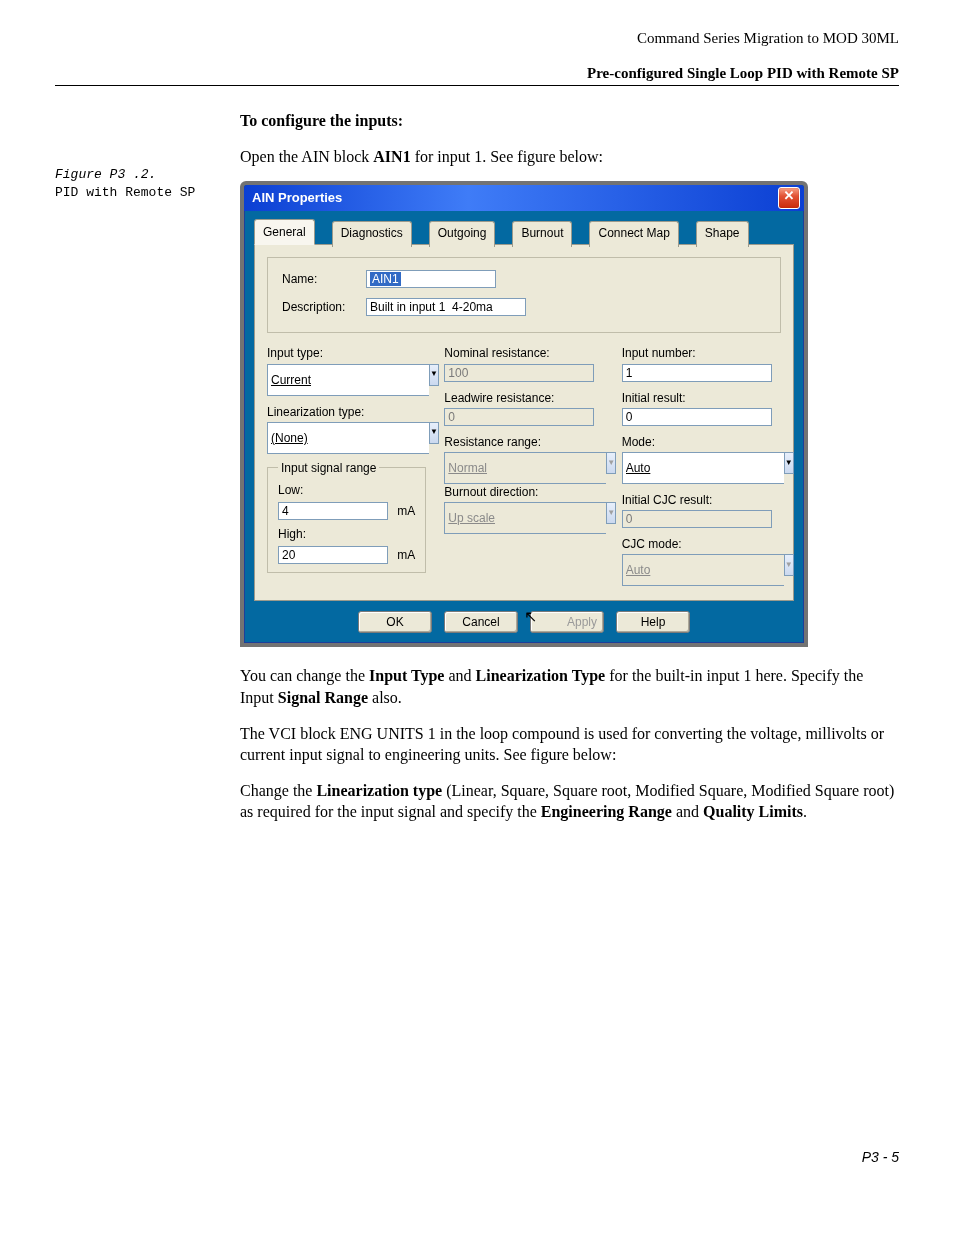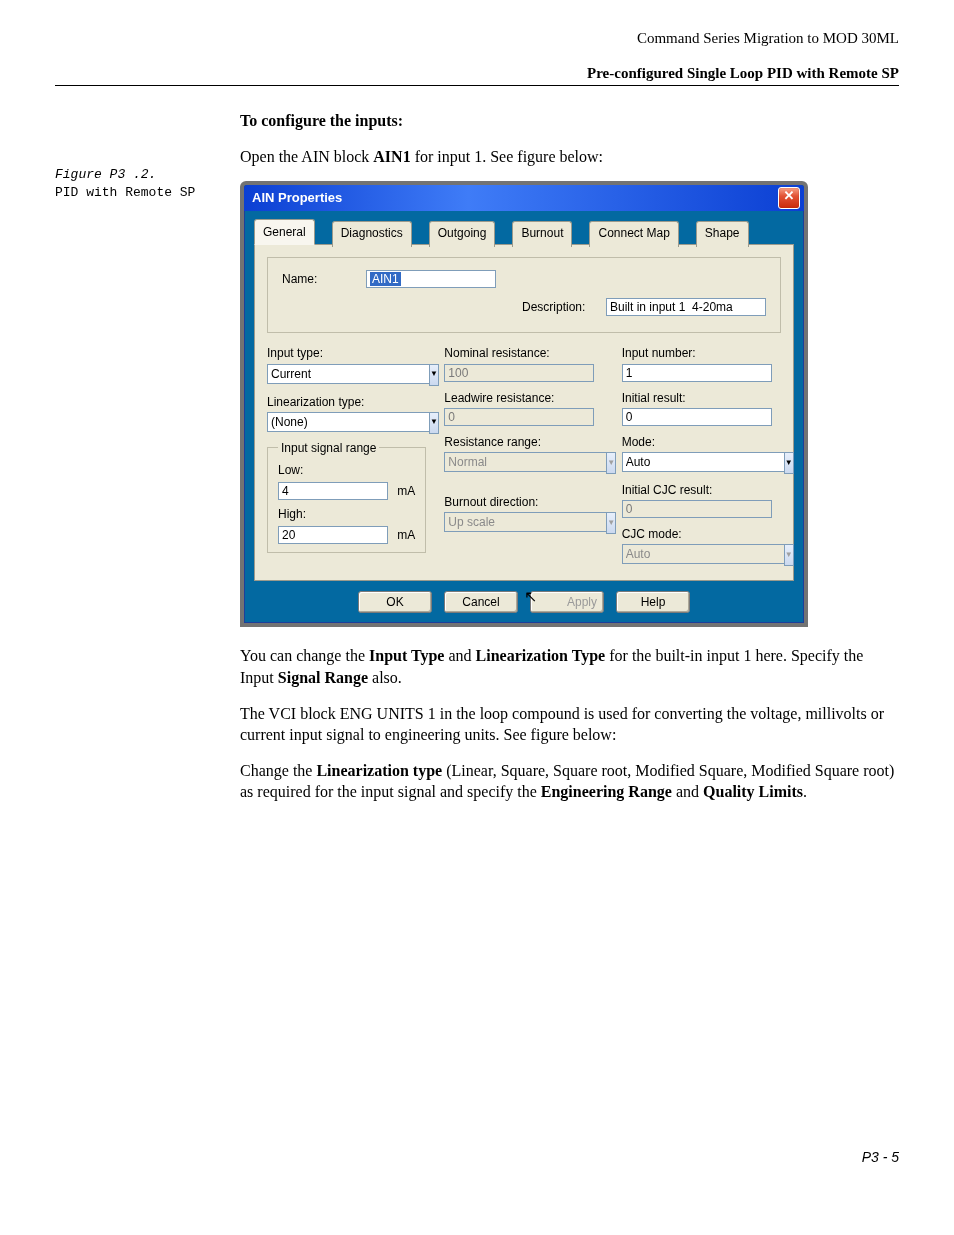--- a/index.html
+++ b/index.html
@@ -155,21 +155,21 @@
   .cols {
     display: flex;
     gap: 18px;
   }
   .col { flex: 1; }
   .grp-label { margin-bottom: 2px; }
   .combo {
     display: flex;
     width: 150px;
   }
-  .combo .txt { flex:1; border-right: none; height:20px;}
+  .combo .txt { flex:1; border-right: none; height:32px;text-decoration:underline;}
   .combo .dd {
     width: 16px; height: 20px;
     border: 1px solid #7f9db9;
     background: linear-gradient(to bottom,#e7effb,#cbd9ef);
     display:flex;align-items:center;justify-content:center;
     font-size:8px;color:#000;
   }
   .combo.disabled .txt { color:#8a8a8a; background:#ece9d8;}
   .combo.disabled .dd { color:#a0a0a0; }
   fieldset.range {
@@ -246,21 +246,21 @@
             <div class="tab">Burnout</div>
             <div class="tab">Connect Map</div>
             <div class="tab">Shape</div>
           </div>
           <div class="tab-panel">
             <div class="row-top">
               <div class="field-line">
                 <span class="lbl">Name:</span>
                 <div class="txt" style="width:130px;"><span class="sel-highlight">AIN1</span></div>
               </div>
-              <div class="field-line" style="margin-bottom:0;justify-content:flex-end;">
+              <div class="field-line" style="margin-bottom:0;">
                 <span class="lbl">Description:</span>
                 <input class="txt" style="width: 160px;" value="Built in input 1  4-20ma">
               </div>
             </div>
 
             <div class="cols">
 
               <div class="col">
                 <div class="grp-label">Input type:</div>
                 <div class="combo">
@@ -290,21 +290,21 @@
               <div class="col">
                 <div class="grp-label">Nominal resistance:</div>
                 <input class="txt" style="width: 150px;" readonly="" value="100">
                 <div class="grp-label" style="margin-top:8px;">Leadwire resistance:</div>
                 <input class="txt" style="width: 150px;" readonly="" value="0">
                 <div class="grp-label" style="margin-top:8px;">Resistance range:</div>
                 <div class="combo disabled">
                   <input class="txt" readonly="" value="Normal" style="">
                   <div class="dd">▼</div>
                 </div>
-                <div class="grp-label" style="margin-top:20px;">Burnout direction:</div>
+                <div class="grp-label" style="margin-top:0;">Burnout direction:</div>
                 <div class="combo disabled">
                   <input class="txt" readonly="" value="Up scale" style="">
                   <div class="dd">▼</div>
                 </div>
               </div>
 
               <div class="col">
                 <div class="grp-label">Input number:</div>
                 <input class="txt" style="width: 150px;" value="1">
                 <div class="grp-label" style="margin-top:8px;">Initial result:</div>

